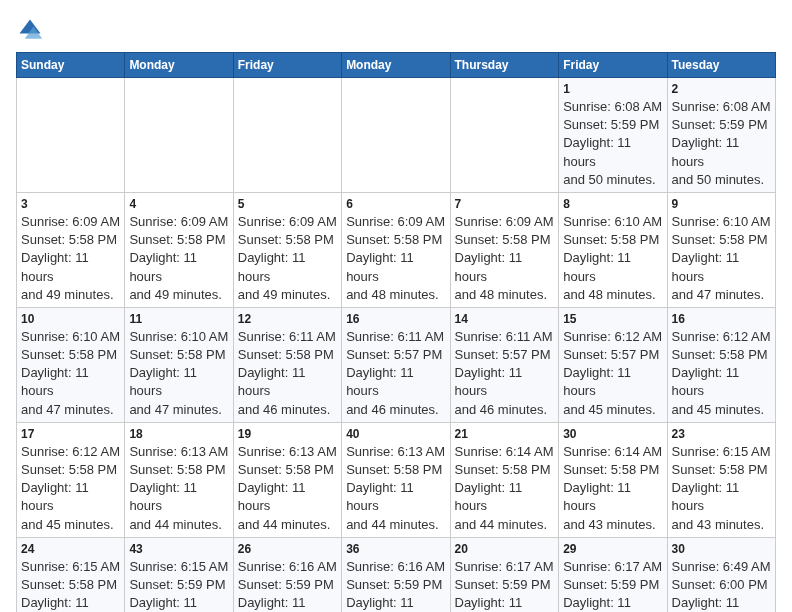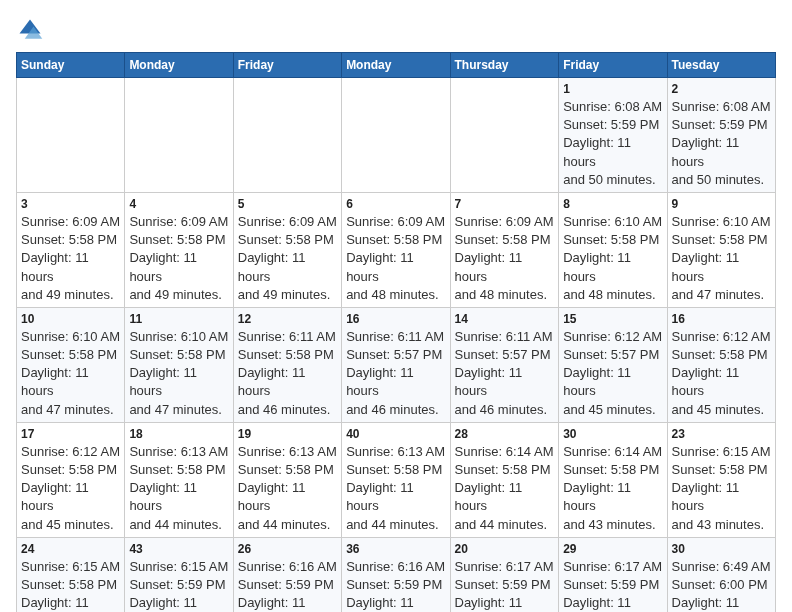--- a/index.html
+++ b/index.html
@@ -293,21 +293,21 @@
 and 44 minutes.</div>
             </td>
             <td>
               <span class="day-num">40</span>
               <div class="day-info" style="white-space: pre-line;">Sunrise: 6:13 AM
 Sunset: 5:58 PM
 Daylight: 11 hours
 and 44 minutes.</div>
             </td>
             <td>
-              <span class="day-num">28</span>
+              <span class="day-num">21</span>
               <div class="day-info" style="white-space: pre-line;">Sunrise: 6:14 AM
 Sunset: 5:58 PM
 Daylight: 11 hours
 and 44 minutes.</div>
             </td>
             <td>
               <span class="day-num">30</span>
               <div class="day-info" style="white-space: pre-line;">Sunrise: 6:14 AM
 Sunset: 5:58 PM
 Daylight: 11 hours

